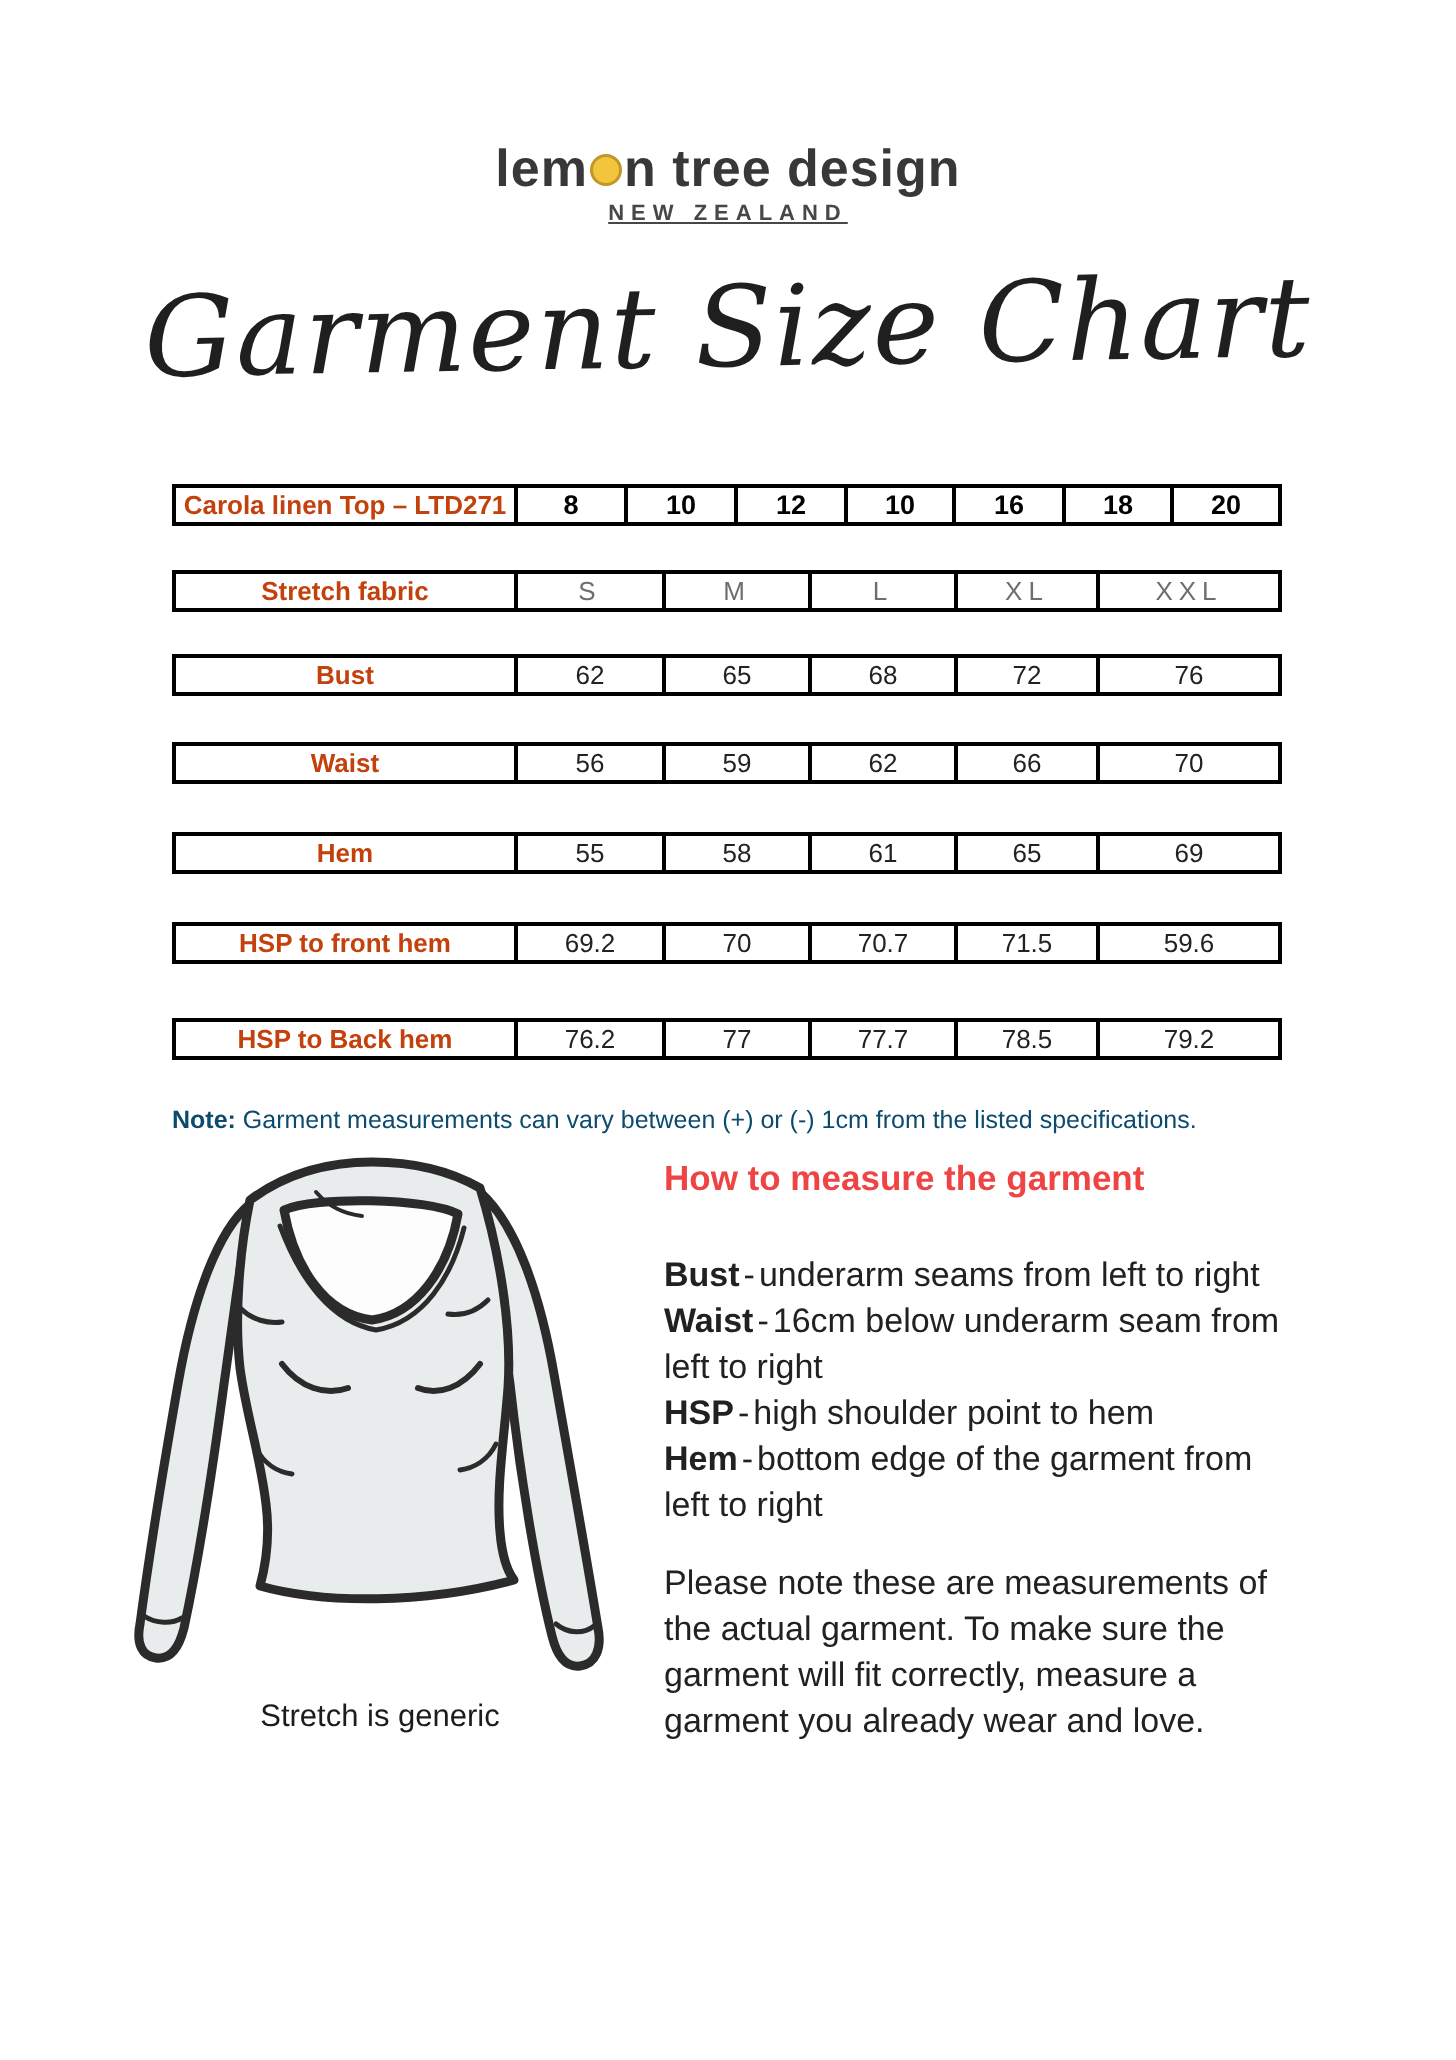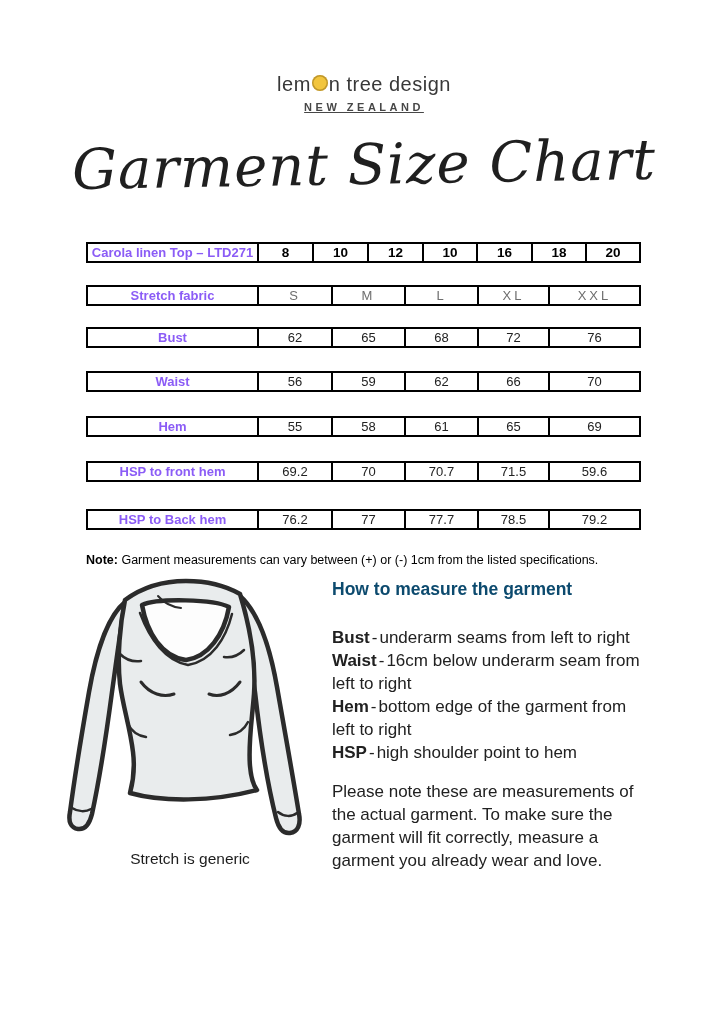--- a/index.html
+++ b/index.html
@@ -7,22 +7,22 @@
     position:relative;
     width:728px;height:1030px;
     background:#fff;
     font-family:"Liberation Sans", sans-serif;
     color:#1a1a1a;
     overflow:hidden;
   }
   
   .logo{position:absolute;top:70px;left:0;width:728px;text-align:center;}
   .logo-line{
-    font-size:20px;letter-spacing:.5px;color:#383838;
-    font-weight:400;line-height:28px;white-space:nowrap;
+    font-size:26px;letter-spacing:.5px;color:#383838;
+    font-weight:700;line-height:28px;white-space:nowrap;
   }
   .lemon-dot{
     display:inline-block;width:16px;height:16px;border-radius:50%;
     background:#f2c53d;box-shadow:inset 0 0 0 1.5px rgba(130,95,20,.45);
     margin:0 1px;position:relative;top:0px;
   }
   .logo-sub{
     margin-top:3px;font-size:11px;font-weight:bold;color:#474747;
     letter-spacing:3.5px;
     text-decoration:underline;
@@ -41,43 +41,43 @@
   .chart{position:absolute;left:86px;top:0;width:553px;}
   table.row-table{
     position:absolute;left:0;width:553px;
     border-collapse:collapse;table-layout:fixed;
   }
   table.row-table td{
     border:2px solid #000;height:17px;padding:0 2px;
     font-size:13px;line-height:17px;text-align:center;
     overflow:hidden;white-space:nowrap;
   }
-  td.lbl{text-align:left;padding-left:5px;font-weight:bold;color:#8b5cf6;}
+  td.lbl{text-align:left;padding-left:5px;font-weight:bold;color:#c2410c;}
   .product-row td.val{font-weight:bold;color:#000;font-size:13.5px;}
   .fabric-row td.val{color:#6e6e6e;letter-spacing:3px;font-size:13px;}
   .meas-row td.val{color:#222;font-size:13px;}
   
   .note{
     position:absolute;left:86px;top:553px;width:560px;
-    font-size:12.5px;color:#000000;
+    font-size:12.5px;color:#0c4a6e;
   }
   .note b{font-weight:bold;}
   
   .figure{position:absolute;left:62px;top:572px;width:256px;height:276px;}
   .figure-caption{
     position:absolute;left:62px;top:850px;width:256px;
     text-align:center;font-size:15.5px;color:#1c1c1c;
   }
   
   .instructions{
     position:absolute;left:332px;top:578px;width:314px;
     font-size:17px;line-height:23px;color:#212121;
   }
   .instructions h2{
-    margin:0 0 25px 0;font-size:17.5px;color:#0c4a6e;font-weight:bold;
+    margin:0 0 25px 0;font-size:17.5px;color:#ef4444;font-weight:bold;
   }
   .def-line .term{font-weight:bold;}
   .def-line .sep{margin:0 2px;}
   .closing{margin-top:16px;}
 </style>
 </head>
 <body>
 
 <div class="sheet">
 
@@ -273,18 +273,18 @@
         <path stroke-width="2" d="M96,24 C102,31 110,35 119,36"></path>
       </g>
     </svg>
   </div>
   <div class="figure-caption">Stretch is generic</div>
 
   <div class="instructions">
     <h2>How to measure the garment</h2>
     <div class="def-line"><span class="term">Bust</span><span class="sep">-</span><span>underarm seams from left to right</span></div>
     <div class="def-line"><span class="term">Waist</span><span class="sep">-</span><span>16cm below underarm seam from left to right</span></div>
+    <div class="def-line"><span class="term">HSP</span><span class="sep">-</span><span>high shoulder point to hem</span></div>
     <div class="def-line"><span class="term">Hem</span><span class="sep">-</span><span>bottom edge of the garment from left to right</span></div>
-    <div class="def-line"><span class="term">HSP</span><span class="sep">-</span><span>high shoulder point to hem</span></div>
     <div class="closing">Please note these are measurements of the actual garment. To make sure the garment will fit correctly, measure a garment you already wear and love.</div>
   </div>
 
 </div>
 
 </body></html>

